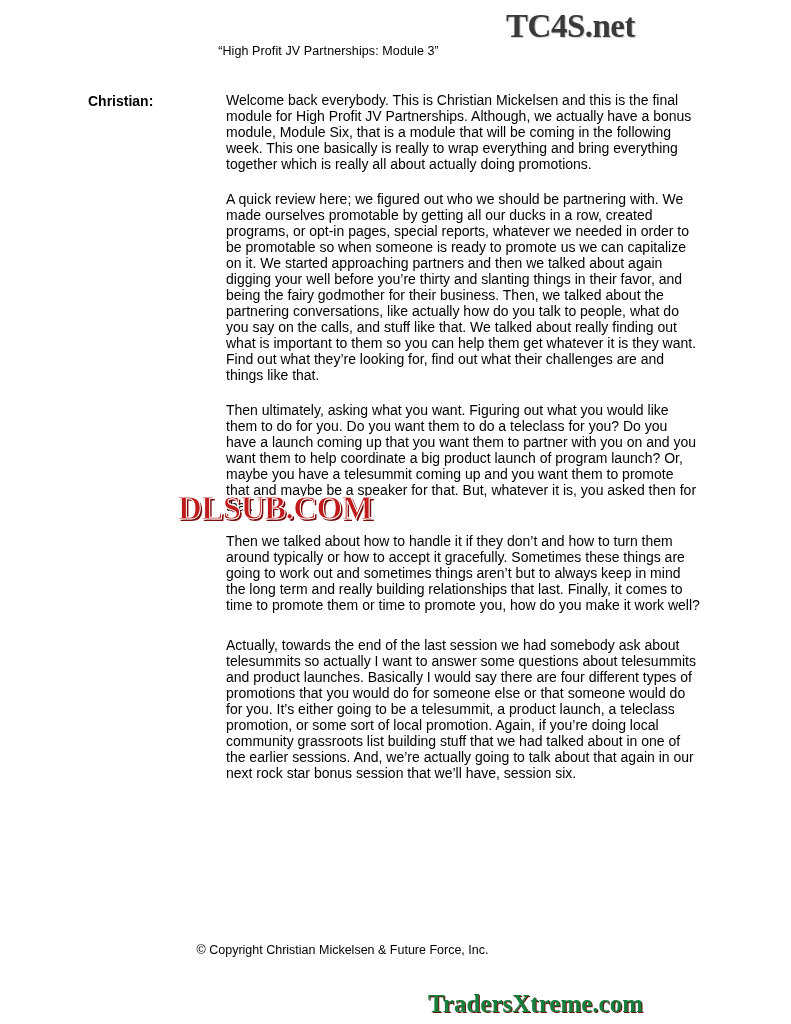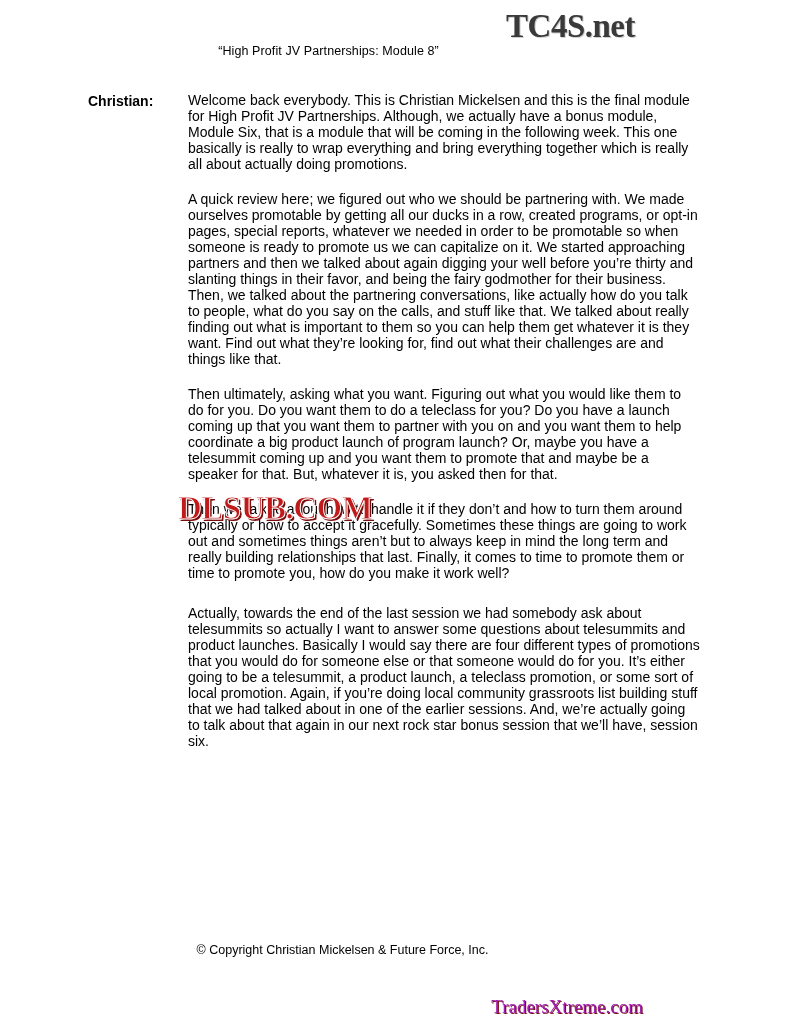--- a/index.html
+++ b/index.html
@@ -51,20 +51,21 @@
   
   .transcript {
     position: absolute;
     left: 88px;
     top: 92px;
     width: 612px;
   }
   .speaker-row {
     display: flex;
     align-items: flex-start;
+    gap: 38px;
   }
   .speaker-name {
     width: 100px;
     flex: 0 0 100px;
     font-size: 14px;
     font-weight: bold;
     line-height: 19.5px;
     color: #000;
   }
   .speech {
@@ -114,36 +115,36 @@
     font-size: 12.5px;
     padding-left: 28px;
   }
 
   
   .brand-bottom {
     position: absolute;
     right: 14px;
     bottom: 6px;
     font-family: "Liberation Serif", serif;
-    font-size: 19px;
-    font-weight: normal;
-    color: #a21caf;
+    font-size: 25px;
+    font-weight: bold;
+    color: #15803d;
     text-shadow: 1px 1px 0 #6d0b0b;
     white-space: nowrap;
   }
 </style>
 </head>
 <body>
 
 <div class="page">
 
   <div class="brand-top">TC4S.net</div>
 
   <div class="doc-header">
-    <span>“High Profit JV Partnerships: Module 8”</span>
+    <span>“High Profit JV Partnerships: Module 3”</span>
   </div>
 
   <div class="transcript">
     <div class="speaker-row">
       <div class="speaker-name">Christian:</div>
       <div class="speech">
         <p class="para">Welcome back everybody.  This is Christian Mickelsen and this is the final module for High Profit JV Partnerships.  Although, we actually have a bonus module, Module Six, that is a module that will be coming in the following week.  This one basically is really to wrap everything and bring everything together which is really all about actually doing promotions.</p>
         <p class="para">A quick review here; we figured out who we should be partnering with.  We made ourselves promotable by getting all our ducks in a row, created programs, or opt-in pages, special reports, whatever we needed in order to be promotable so when someone is ready to promote us we can capitalize on it.  We started approaching partners and then we talked about again digging your well before you’re thirty and slanting things in their favor, and being the fairy godmother for their business.  Then, we talked about the partnering conversations, like actually how do you talk to people, what do you say on the calls, and stuff like that.  We talked about really finding out what is important to them so you can help them get whatever it is they want.  Find out what they’re looking for, find out what their challenges are and things like that.</p>
         <p class="para">Then ultimately, asking what you want.  Figuring out what you would like them to do for you.  Do you want them to do a teleclass for you?  Do you have a launch coming up that you want them to partner with you on and you want them to help coordinate a big product launch of program launch?  Or, maybe you have a telesummit coming up and you want them to promote that and maybe be a speaker for that.  But, whatever it is, you asked then for that.</p>
         <p class="para">Then we talked about how to handle it if they don’t and how to turn them around typically or how to accept it gracefully.  Sometimes these things are going to work out and sometimes things aren’t but to always keep in mind the long term and really building relationships that last.  Finally, it comes to time to promote them or time to promote you, how do you make it work well?</p>

